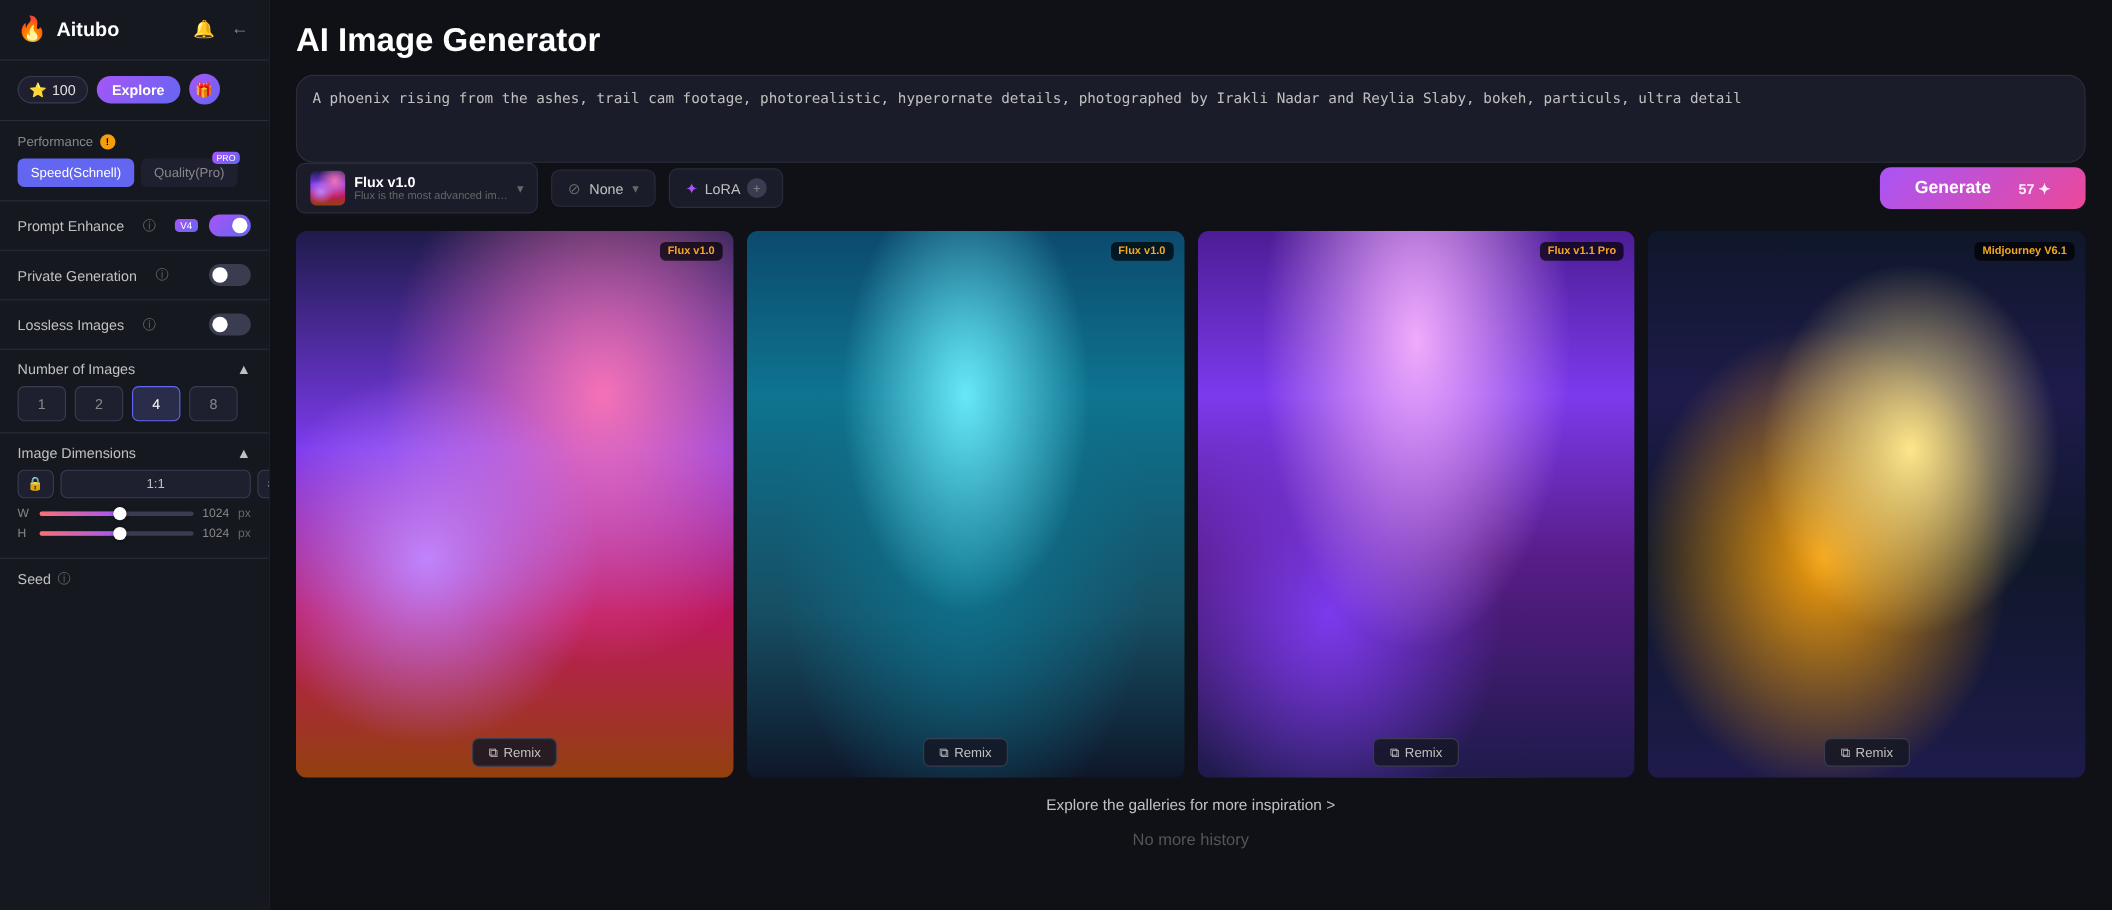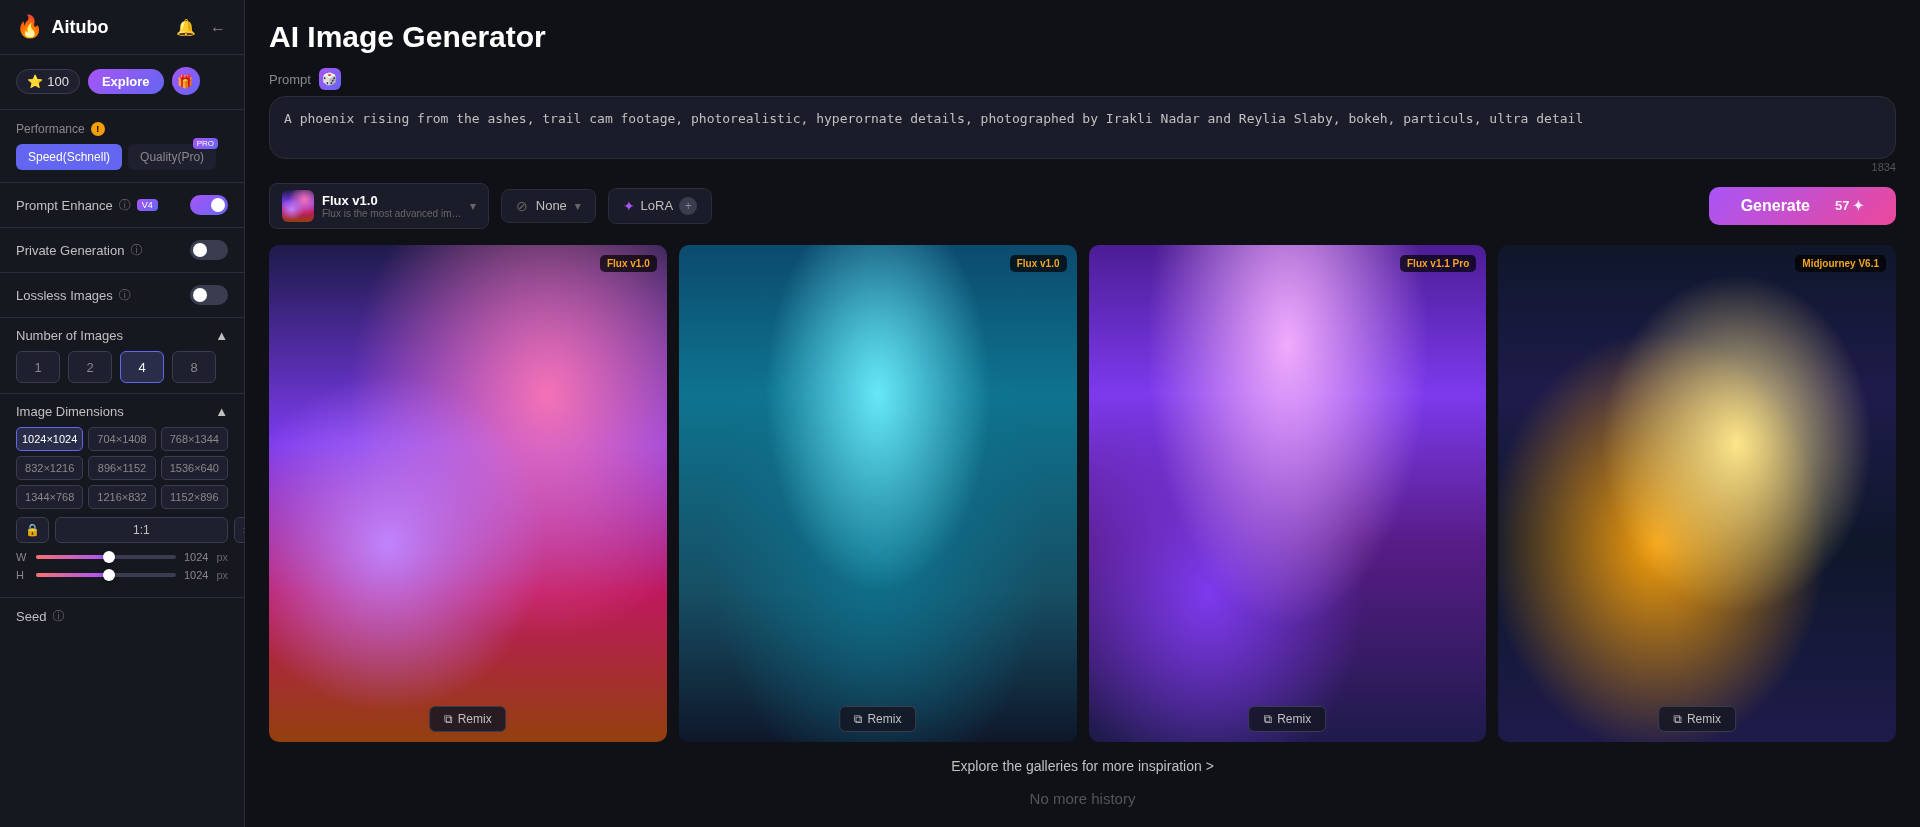--- a/index.html
+++ b/index.html
@@ -173,21 +173,21 @@
     .toggle-row {
       display: flex;
       align-items: center;
       justify-content: space-between;
       padding: 10px 16px;
     }
 
     .toggle-label {
       display: flex;
       align-items: center;
-      gap: 6px;
+      gap: 17px;
       font-size: 13px;
       color: #c0c0c0;
     }
 
     .info-icon {
       color: #666;
       font-size: 12px;
     }
 
     .v4-badge {
@@ -752,31 +752,20 @@
     </div>
   </div>
 
   <hr class="divider">
 
   <div class="img-dimensions-section">
     <div class="section-header">
       <span>Image Dimensions</span>
       <span>▲</span>
     </div>
-    <div class="dimension-grid">
-      <button class="dim-btn active">1024×1024</button>
-      <button class="dim-btn">704×1408</button>
-      <button class="dim-btn">768×1344</button>
-      <button class="dim-btn">832×1216</button>
-      <button class="dim-btn">896×1152</button>
-      <button class="dim-btn">1536×640</button>
-      <button class="dim-btn">1344×768</button>
-      <button class="dim-btn">1216×832</button>
-      <button class="dim-btn">1152×896</button>
-    </div>
 
     <div class="ratio-row">
       <button class="lock-btn">🔒</button>
       <input class="ratio-input" value="1:1" style="">
       <button class="swap-btn">⇄</button>
     </div>
 
     <div class="slider-row">
       <span class="slider-label">W</span>
       <div class="slider-track">
@@ -804,27 +793,22 @@
     <span>Seed</span>
     <span class="info-icon">ⓘ</span>
   </div>
 
 </aside>
 
 <main class="main-content">
 
   <h1 class="page-title">AI Image Generator</h1>
 
-  <div class="prompt-label">
-    <span>Prompt</span>
-    <span class="prompt-icon">🎲</span>
-  </div>
 
   <textarea class="prompt-textarea" style="">A phoenix rising from the ashes, trail cam footage, photorealistic, hyperornate details, photographed by Irakli Nadar and Reylia Slaby, bokeh, particuls, ultra detail</textarea>
-  <div class="char-count">1834</div>
 
   <div class="controls-row">
 
     <div class="model-select">
       <div class="model-thumb img-astronaut"></div>
       <div class="model-info">
         <div class="model-name">Flux v1.0</div>
         <div class="model-desc">Flux is the most advanced image generati...</div>
       </div>
       <span class="chevron-icon">▾</span>

